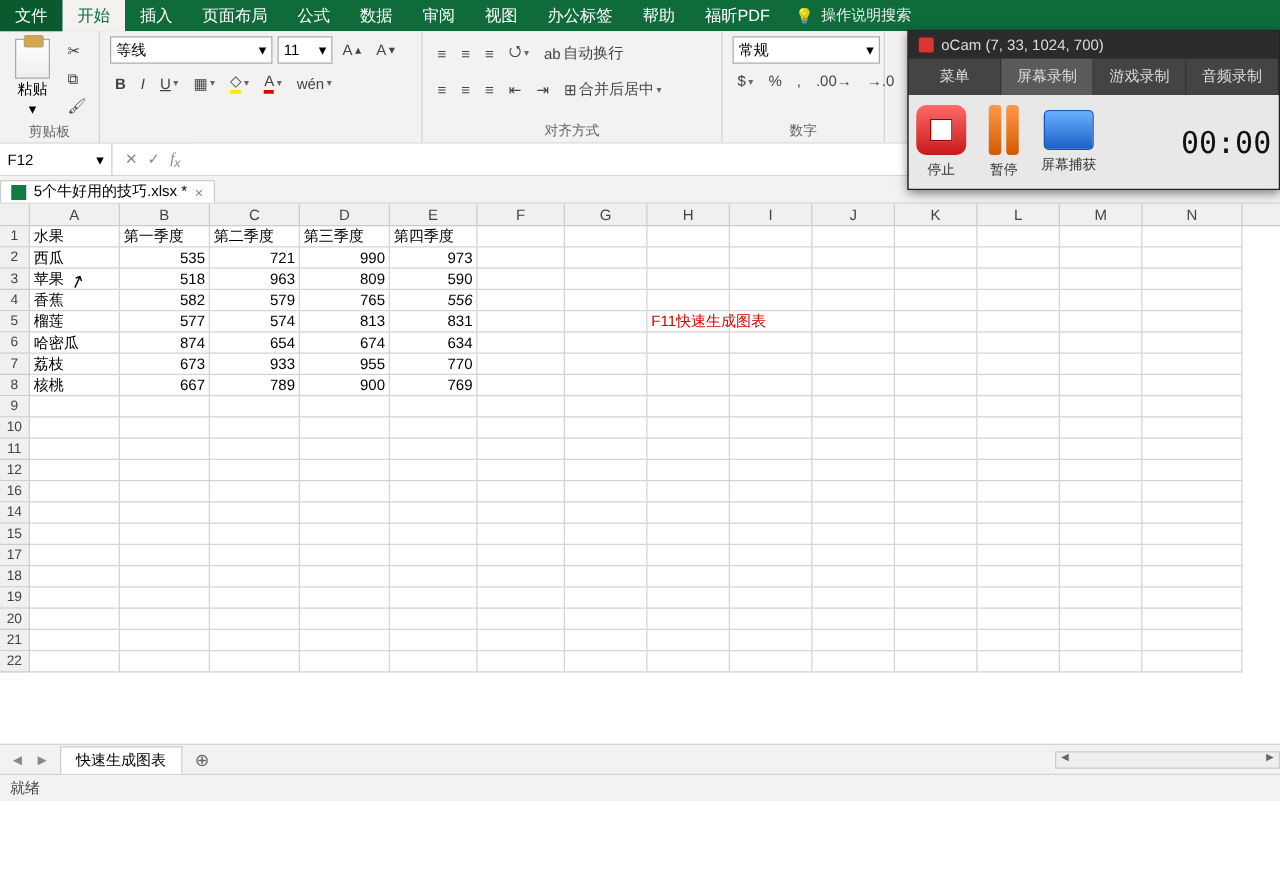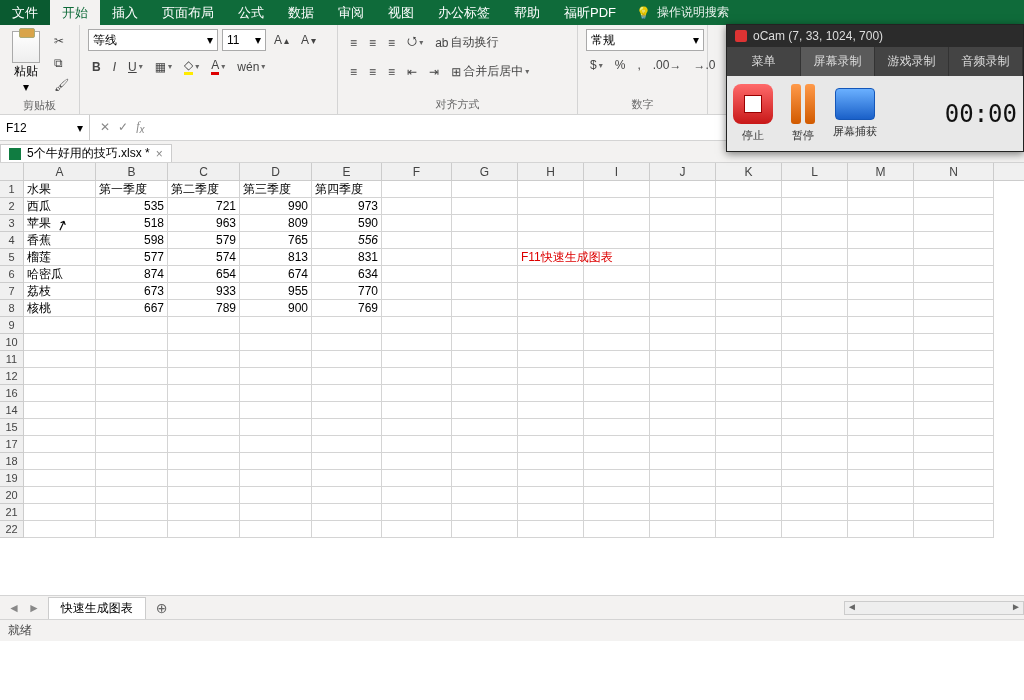--- a/index.html
+++ b/index.html
@@ -304,21 +304,21 @@
         <div class="cell" style="width: 66px;"></div>
         <div class="cell" style="width: 66px;"></div>
         <div class="cell" style="width: 66px;"></div>
         <div class="cell" style="width: 66px;"></div>
         <div class="cell" style="width: 66px;"></div>
         <div class="cell" style="width: 80px;"></div>
       </div>
       <div class="row">
         <div class="rownum">4</div>
         <div class="cell" style="width: 72px;">香蕉</div>
-        <div class="cell num" style="width: 72px;">598</div>
+        <div class="cell num" style="width: 72px;">582</div>
         <div class="cell num" style="width: 72px;">579</div>
         <div class="cell num" style="width: 72px;">765</div>
         <div class="cell num" style="width: 70px; font-style: italic;">556</div>
         <div class="cell" style="width: 70px;"></div>
         <div class="cell" style="width: 66px;"></div>
         <div class="cell" style="width: 66px;"></div>
         <div class="cell" style="width: 66px;"></div>
         <div class="cell" style="width: 66px;"></div>
         <div class="cell" style="width: 66px;"></div>
         <div class="cell" style="width: 66px;"></div>

